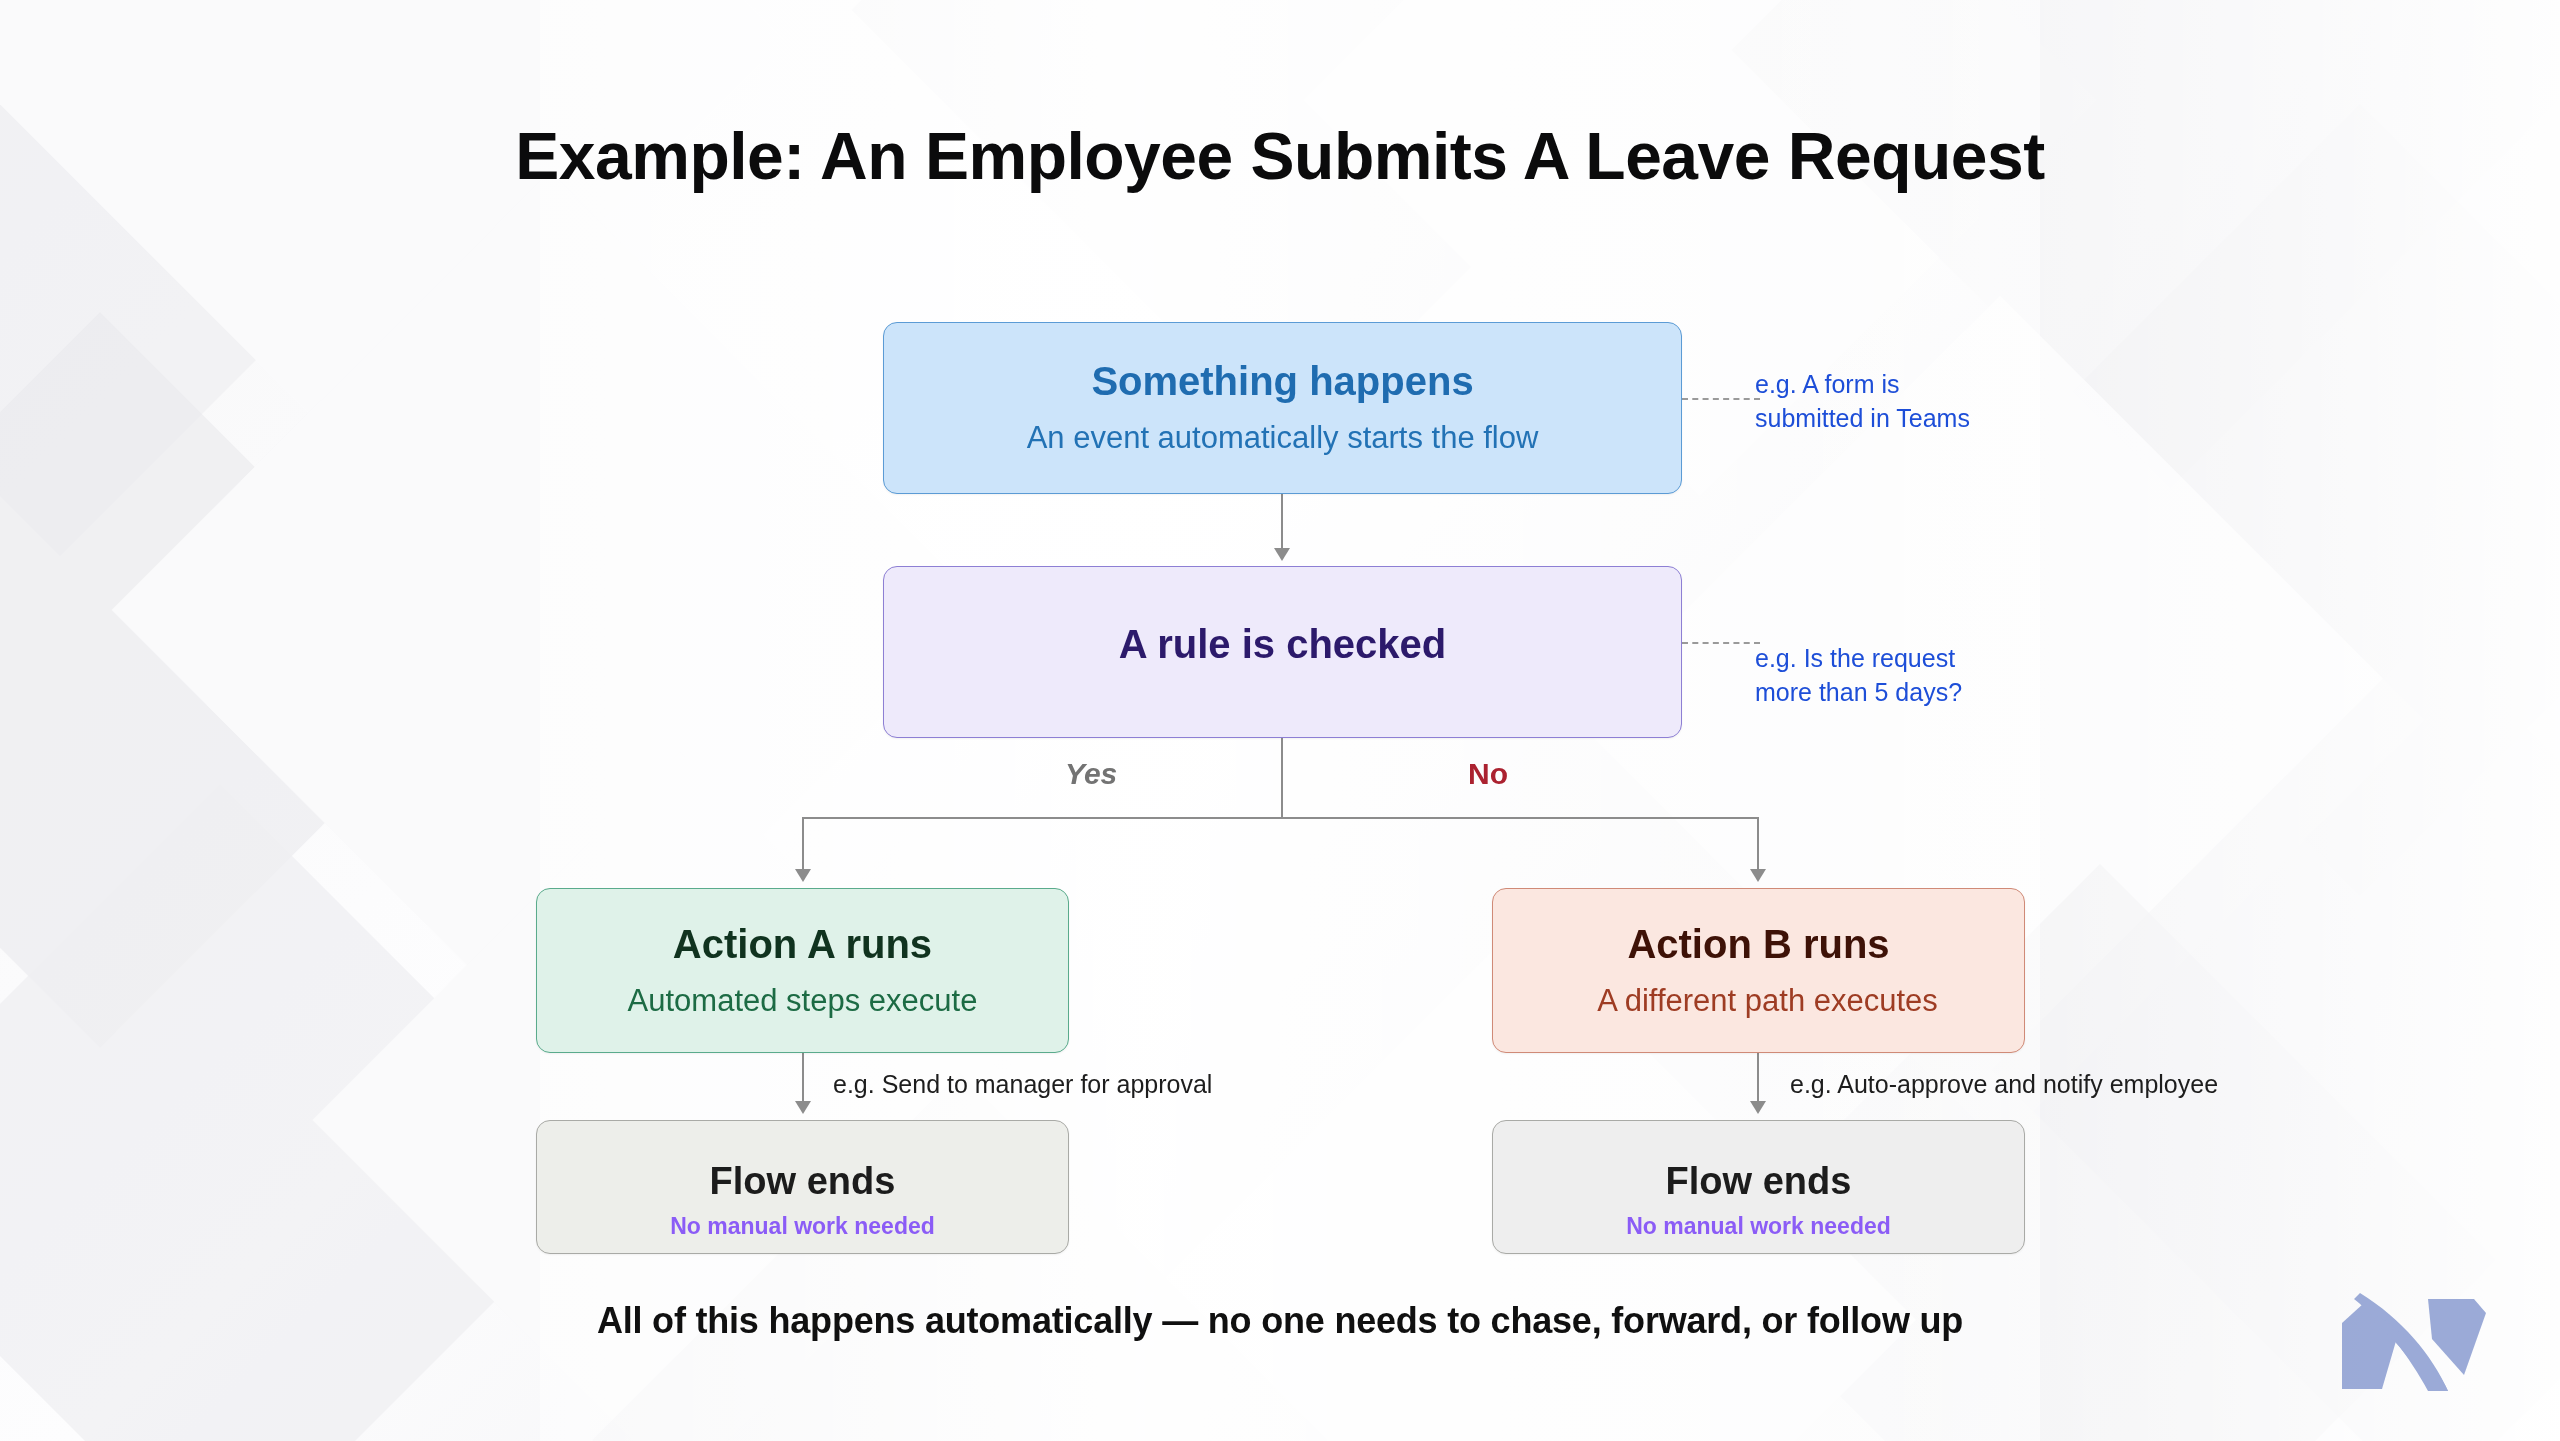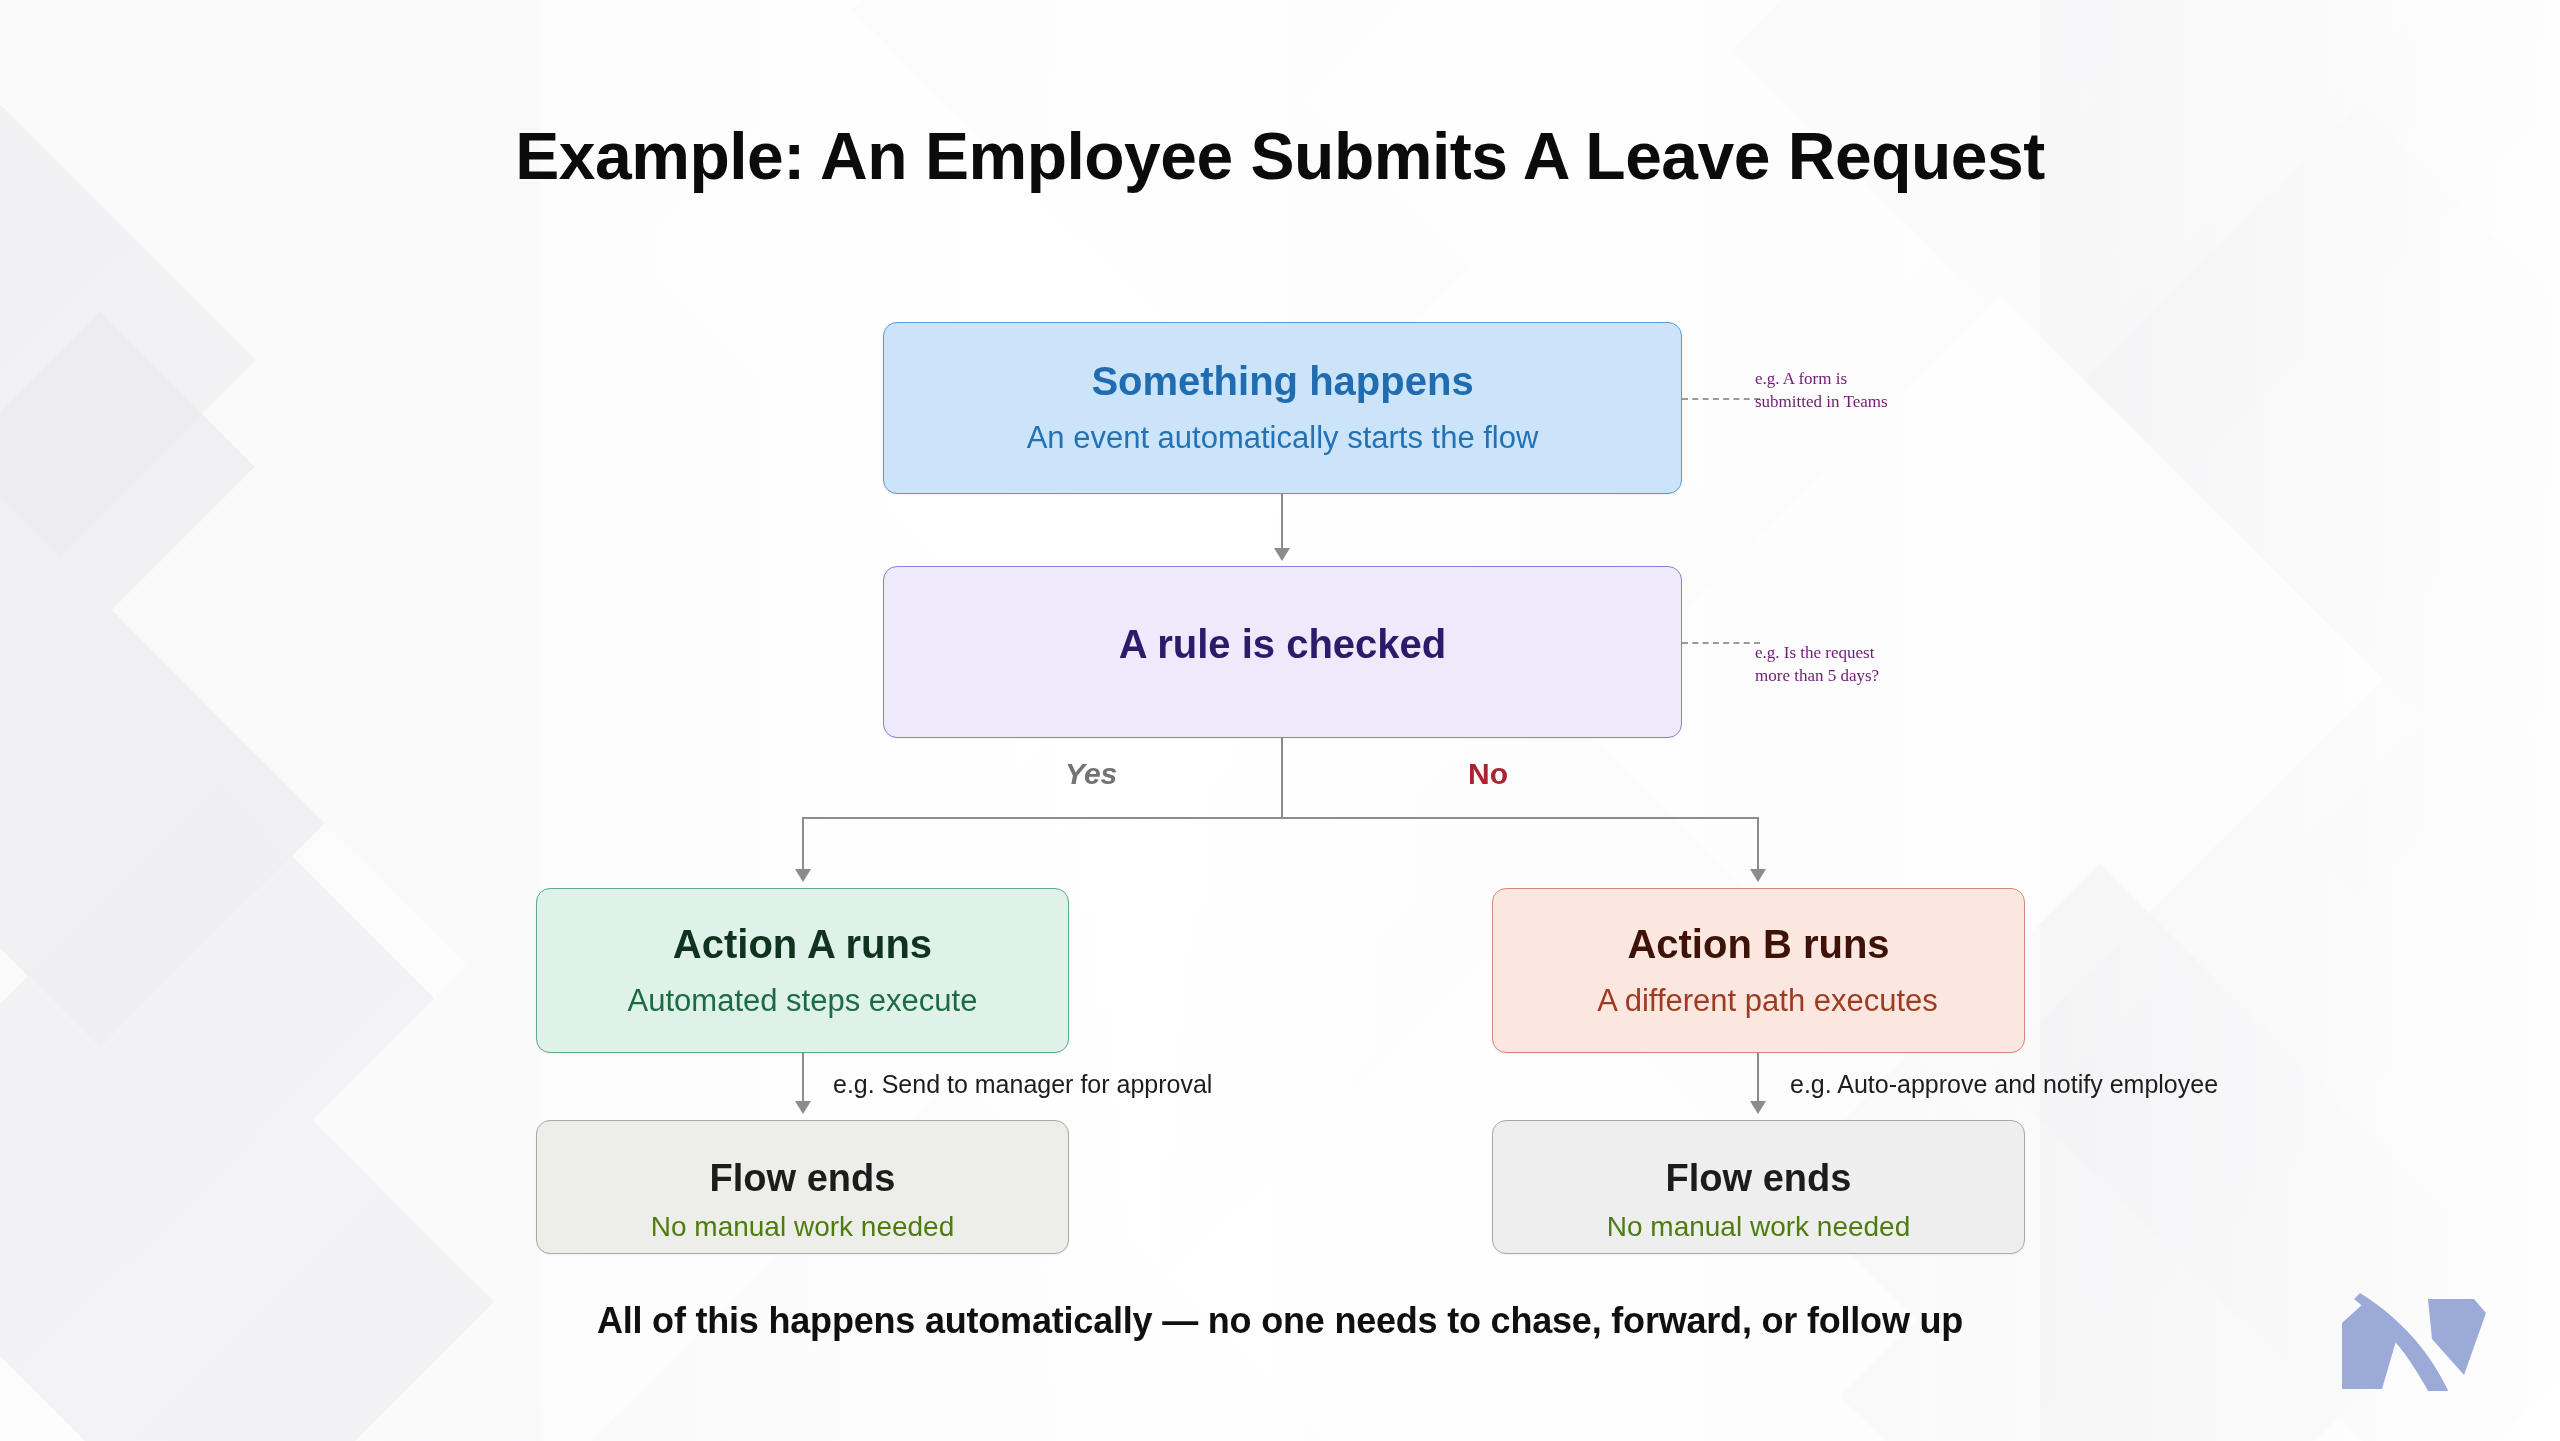--- a/index.html
+++ b/index.html
@@ -129,21 +129,21 @@
     left: 536px;  top: 1120px; width: 533px; height: 134px;
     background: #edeeea;
     border-color: #a9aaa6;
   }
   #node-end-right {
     left: 1492px; top: 1120px; width: 533px; height: 134px;
     background: #eeeeee;
     border-color: #a9aaa6;
   }
   #node-end-left .n-title, #node-end-right .n-title { color: #1c1c1c; font-size: 38px; margin-bottom: 10px; margin-top: 27px; }
-  #node-end-left .n-sub,   #node-end-right .n-sub   { color: #4d7c0f; font-size: 28px; }
+  #node-end-left .n-sub,   #node-end-right .n-sub   { color: #8b5cf6; font-size: 23px; font-weight: bold; }
 
   
   .conn {
     position: absolute;
     background: #8c8c8c;
   }
   .conn.v { width: 2px; }
   .conn.h { height: 2px; }
 
   .arrowhead {
@@ -157,24 +157,24 @@
   
   .leader {
     position: absolute;
     height: 0;
     border-top: 2px dashed #9a9a9a;
   }
 
   
   .callout {
     position: absolute;
-    font-size: 17px;
+    font-size: 25px;
     line-height: 1.36;
-    color: #701a75;
-    font-family: Liberation Serif, serif;
+    color: #1d4ed8;
+    font-family: Liberation Sans, sans-serif;
     white-space: pre-line;
   }
 
   .edge-label {
     position: absolute;
     font-size: 25px;
     color: #1d1d1d;
     white-space: nowrap;
     font-family: "Liberation Sans", sans-serif;
   }

